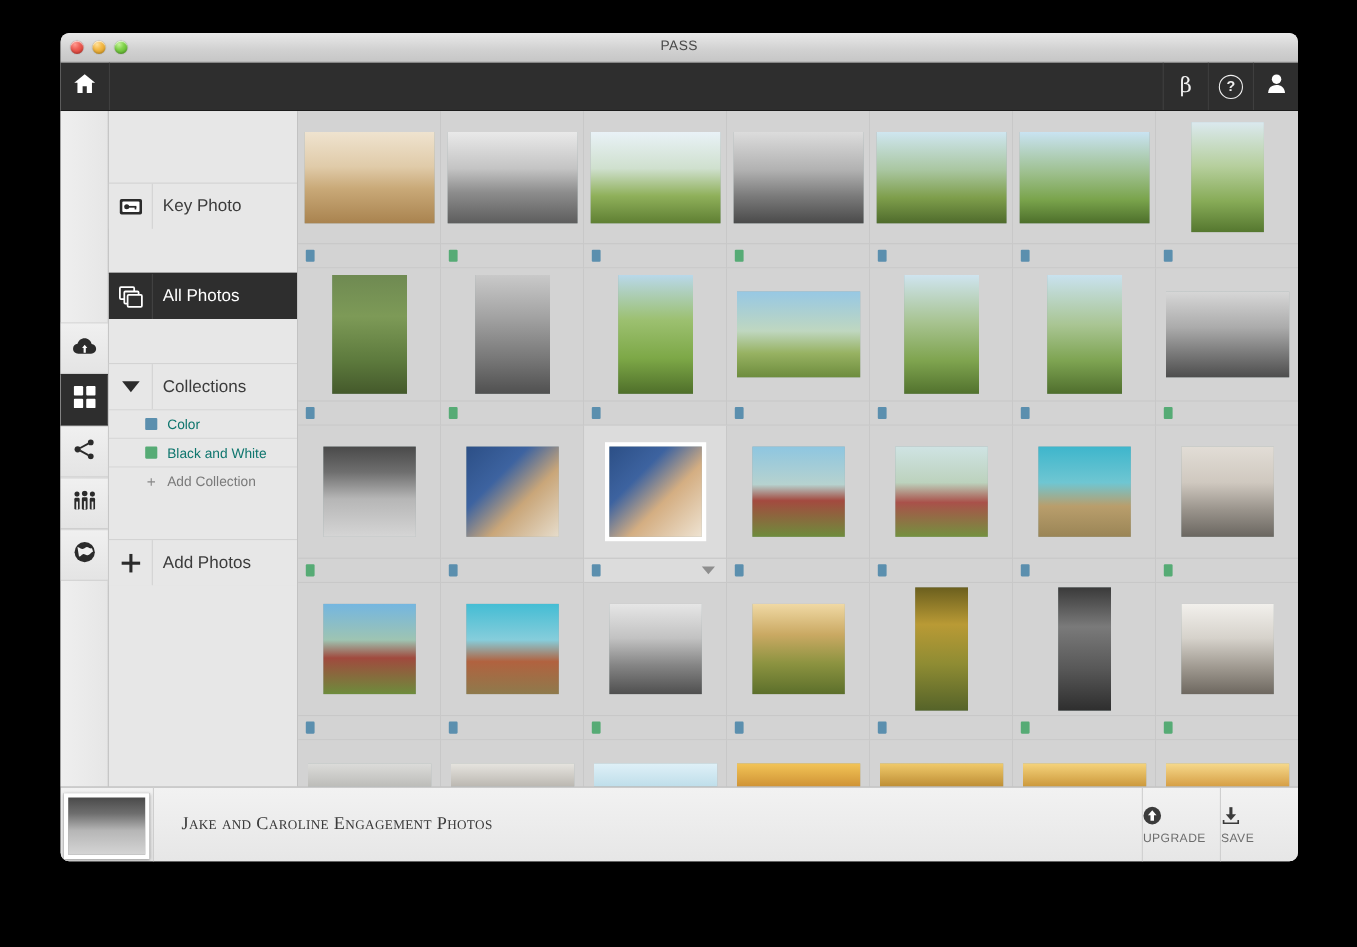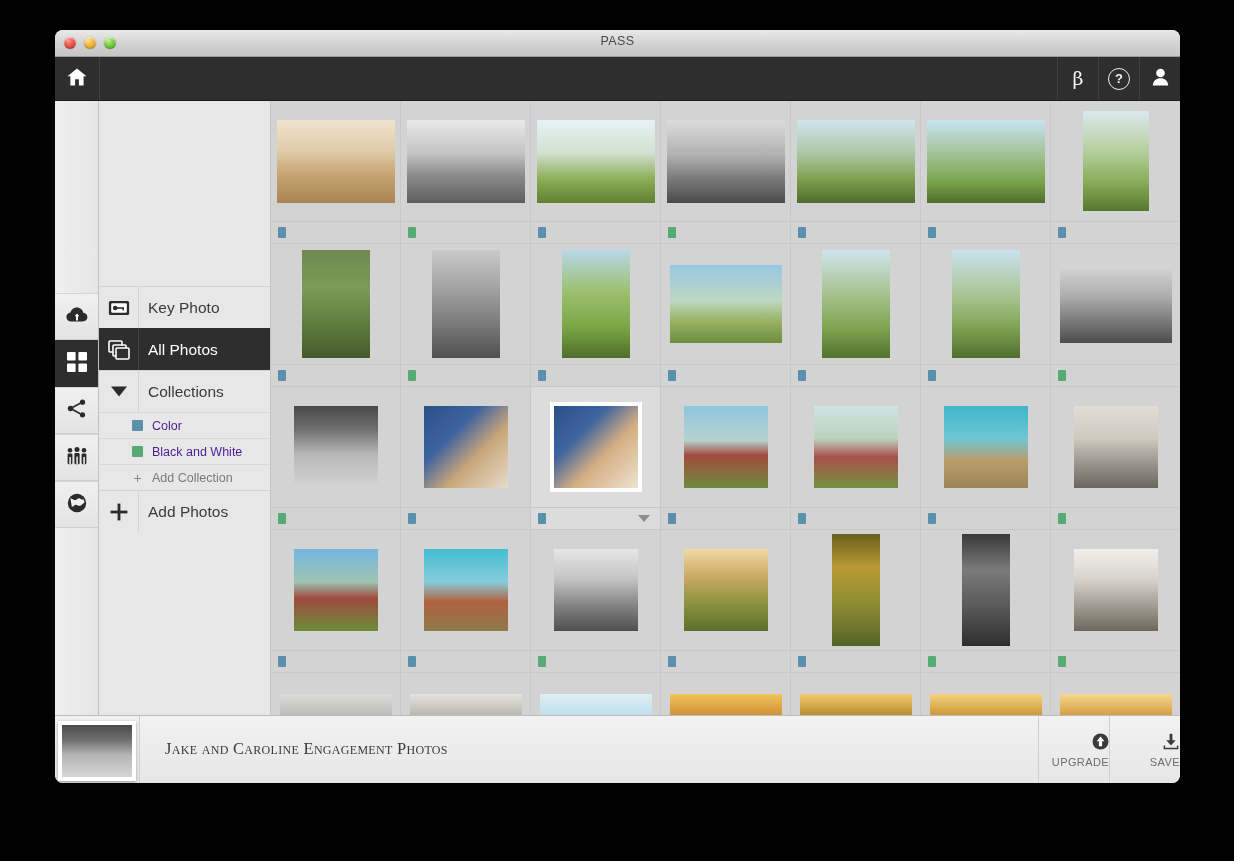--- a/index.html
+++ b/index.html
@@ -130,20 +130,21 @@
     justify-content: flex-end;
     padding-bottom: 183px;
     box-sizing: border-box;
   }
   .nav-row {
     display: flex; align-items: center;
     height: 41px;
     border-top: 1px solid #d3d3d3;
     background: #e7e7e7;
     cursor: pointer;
+    margin-top: 40px;
   }
   .nav-row.active {
     background: #2e2e2e;
     border-top-color: #2e2e2e;
   }
   .nav-icon {
     width: 39px; min-width: 39px;
     display: flex; align-items: center; justify-content: center;
     color: #2b2b2b;
   }
@@ -164,21 +165,21 @@
     border-top: 1px solid #d8d8d8;
     background: #e7e7e7;
     cursor: pointer;
   }
   .coll-swatch {
     width: 11px; height: 11px;
     margin-left: 33px; margin-right: 9px;
     border-radius: 1px;
   }
   .coll-label {
-    font-size: 12.5px; color: #4c1d95;
+    font-size: 12.5px; color: #0f766e;
   }
   .coll-label.add { color: #7a7a7a; }
   .plus-small {
     width: 11px; margin-left: 33px; margin-right: 9px;
     text-align: center;
     font-size: 14px; color: #8a8a8a; line-height: 1;
   }
 
   
   .grid-wrap {
@@ -266,21 +267,21 @@
     font-size: 13px;
     color: #8b8b8b;
   }
   .footer-meta .sep { color: #bdbdbd; padding: 0 5px; }
   .footer-meta .url { color: #3f3f3f; }
   .footer-actions { display: flex; height: 69px; }
   .action {
     width: 70px;
     border-left: 1px solid #cfcfcf;
     display: flex; flex-direction: column;
-    align-items: flex-end; justify-content: center;
+    align-items: flex-start; justify-content: center;
     gap: 6px;
     cursor: pointer;
     height: 69px;
   }
   .action-label {
     font-size: 11px; color: #6d6d6d; letter-spacing: 0.4px;
   }
   .action-icon { color: #3b3b3b; display: block; line-height: 0; }
 </style>
 </head>

